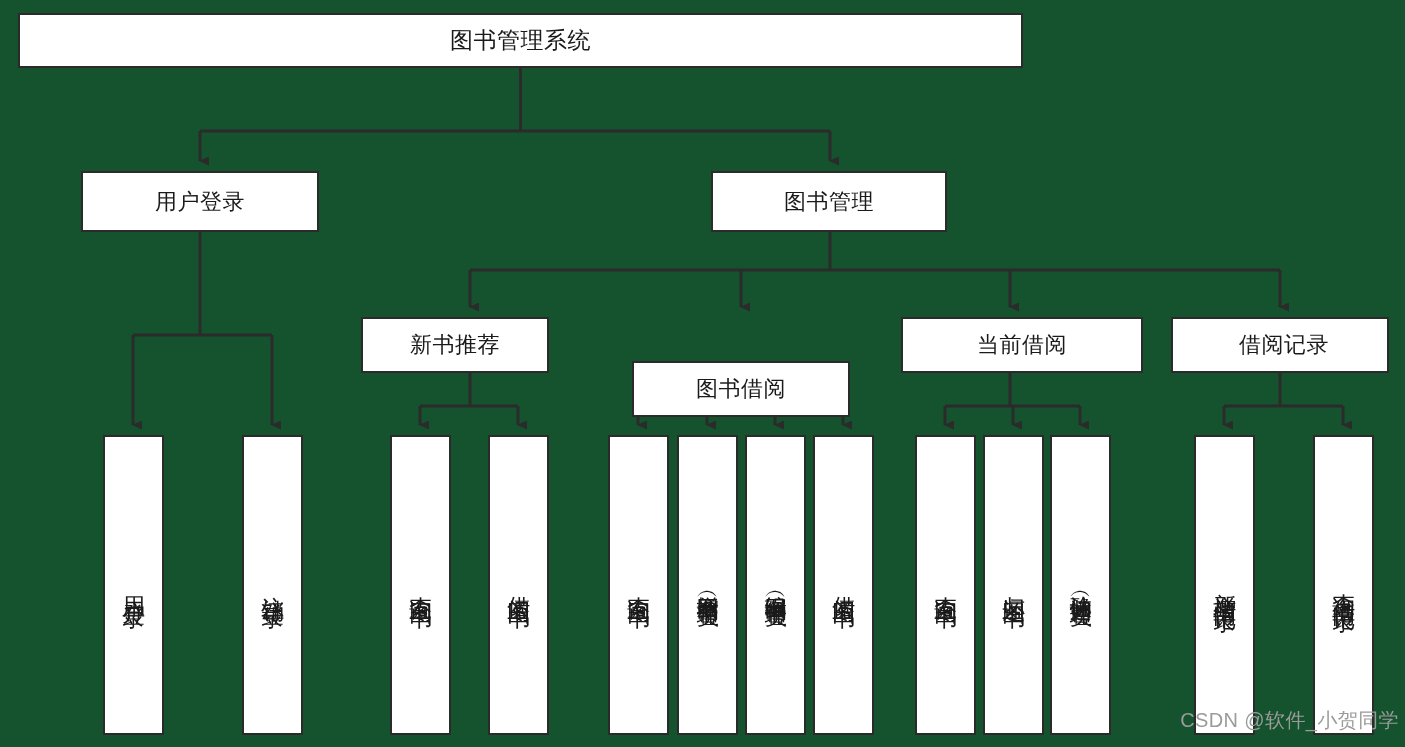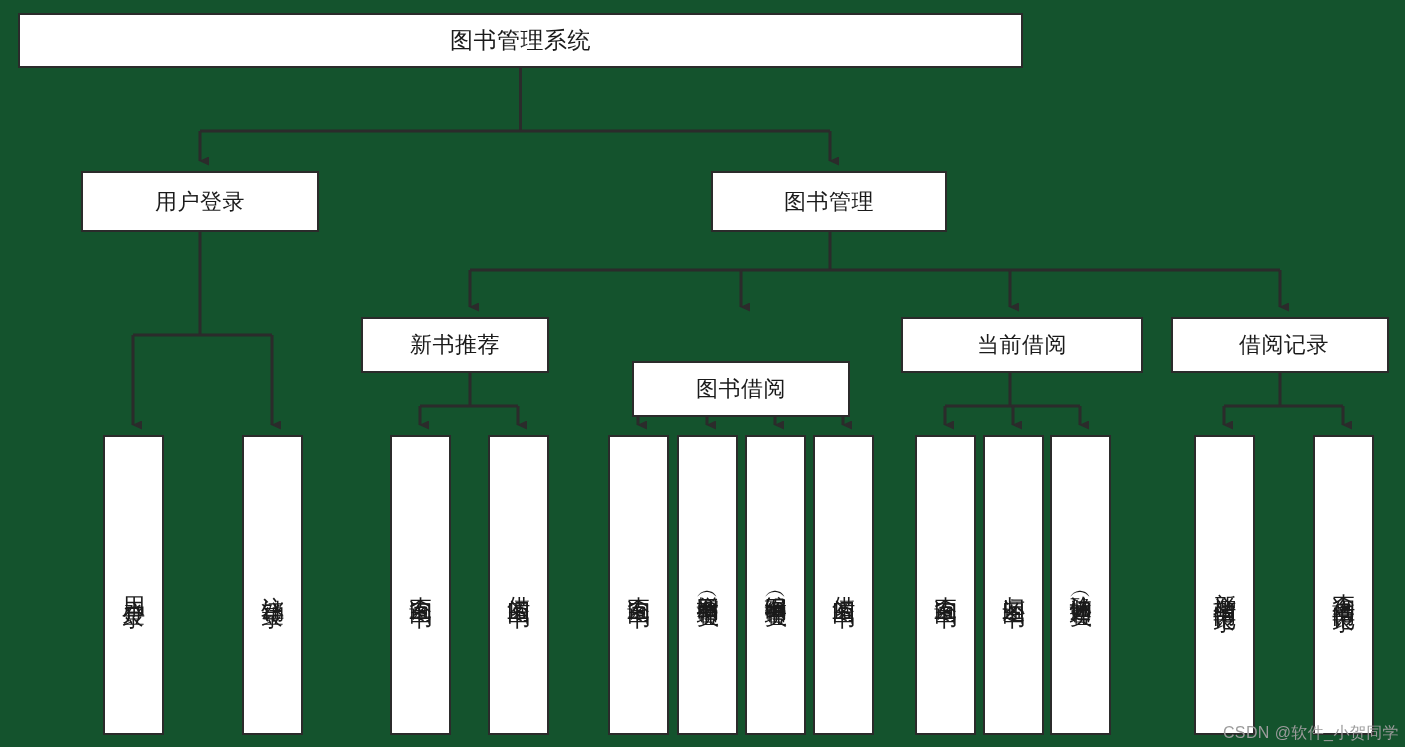--- a/index.html
+++ b/index.html
@@ -65,22 +65,22 @@
     white-space: nowrap;
     text-align: center;
   }
   .node.vert.tall .node-label {
     font-size: 22px;
     letter-spacing: 1.5px;
   }
   #watermark {
     position: absolute;
     right: 6px;
-    bottom: 3px;
-    font-size: 16px;
+    bottom: 13px;
+    font-size: 20px;
     color: #9b9b9b;
     letter-spacing: 0.4px;
     white-space: nowrap;
   }
 </style>
 </head>
 <body>
 
 <div id="diagram-root">
 

